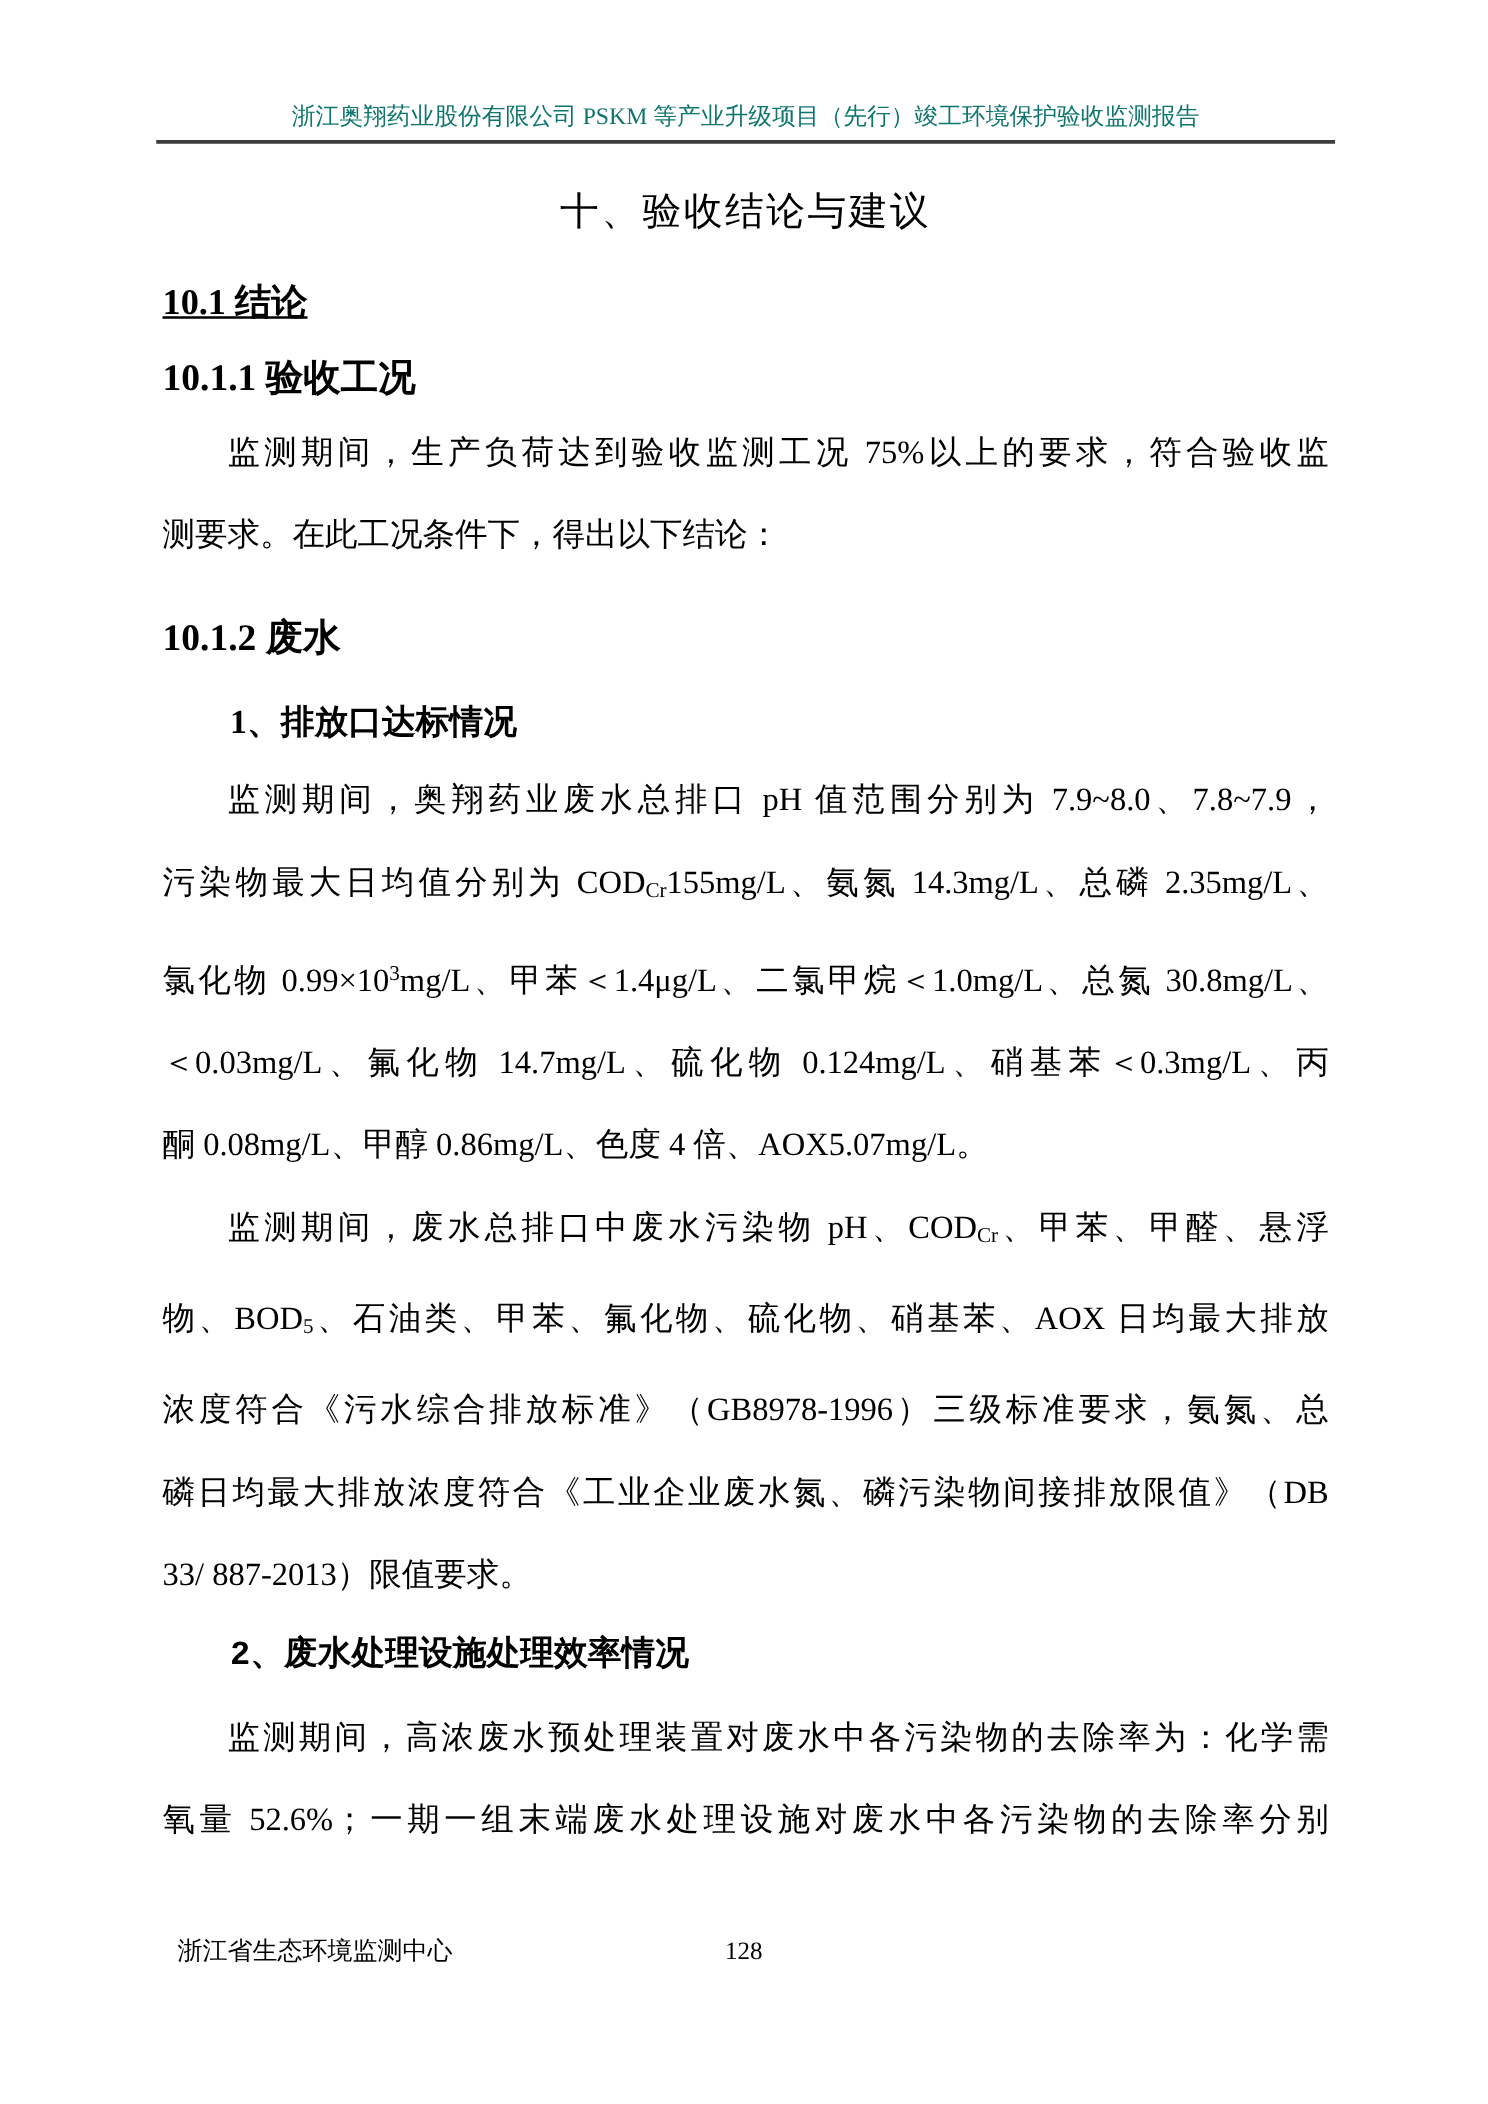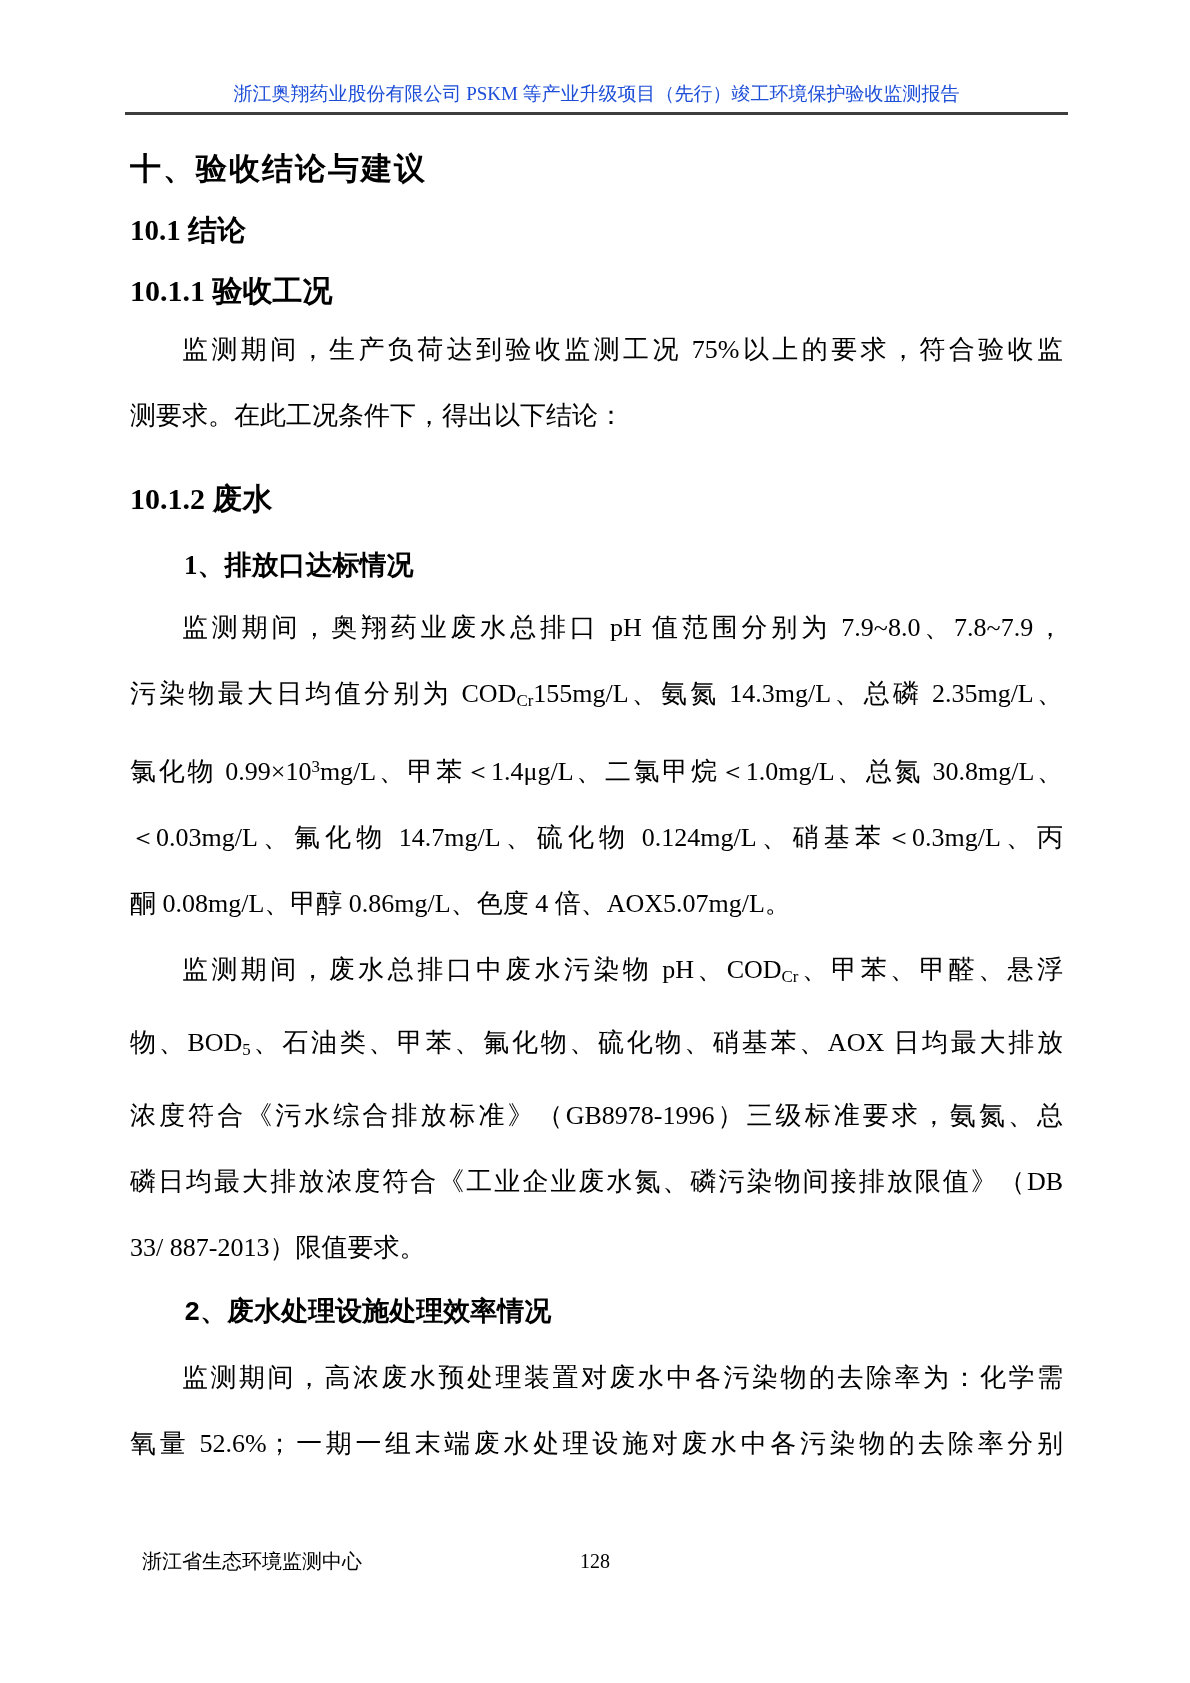--- a/index.html
+++ b/index.html
@@ -16,42 +16,43 @@
     box-sizing: border-box;
     padding: 82px 127px 0 130px;
     font-family: "Liberation Serif", "DejaVu Serif", serif;
     color: #000000;
     overflow: hidden;
   }
   .running-header {
     text-align: center;
     font-size: 19px;
     line-height: 23px;
-    color: #1d4ed8;
+    color: #0f766e;
     font-family: "Liberation Serif", "DejaVu Serif", serif;
   }
   .header-rule {
     margin: 7px -5px 0 -5px;
     height: 3px;
     background: #3d3d3d;
   }
   .doc-title {
     margin: 32px 0 0 0;
     font-size: 31px;
     line-height: 44px;
-    font-weight: bold;
-    text-align: left;
+    font-weight: normal;
+    text-align: center;
     letter-spacing: 2px;
     font-family: "Liberation Serif", "DejaVu Serif", serif;
   }
   .h2 {
-    margin: 20px 0 0 0;
+    margin: 32px 0 0 0;
     font-size: 29px;
     line-height: 38px;
     font-weight: bold;
+    text-decoration: underline;
   }
   .h3 { 
     font-size: 30px;
     line-height: 36px;
     font-weight: bold;
   }
   .h3.first { margin: 24px 0 0 0; }
   .h3.second { margin: 32px 0 0 0; }
   .h4 {
     font-size: 27px;

